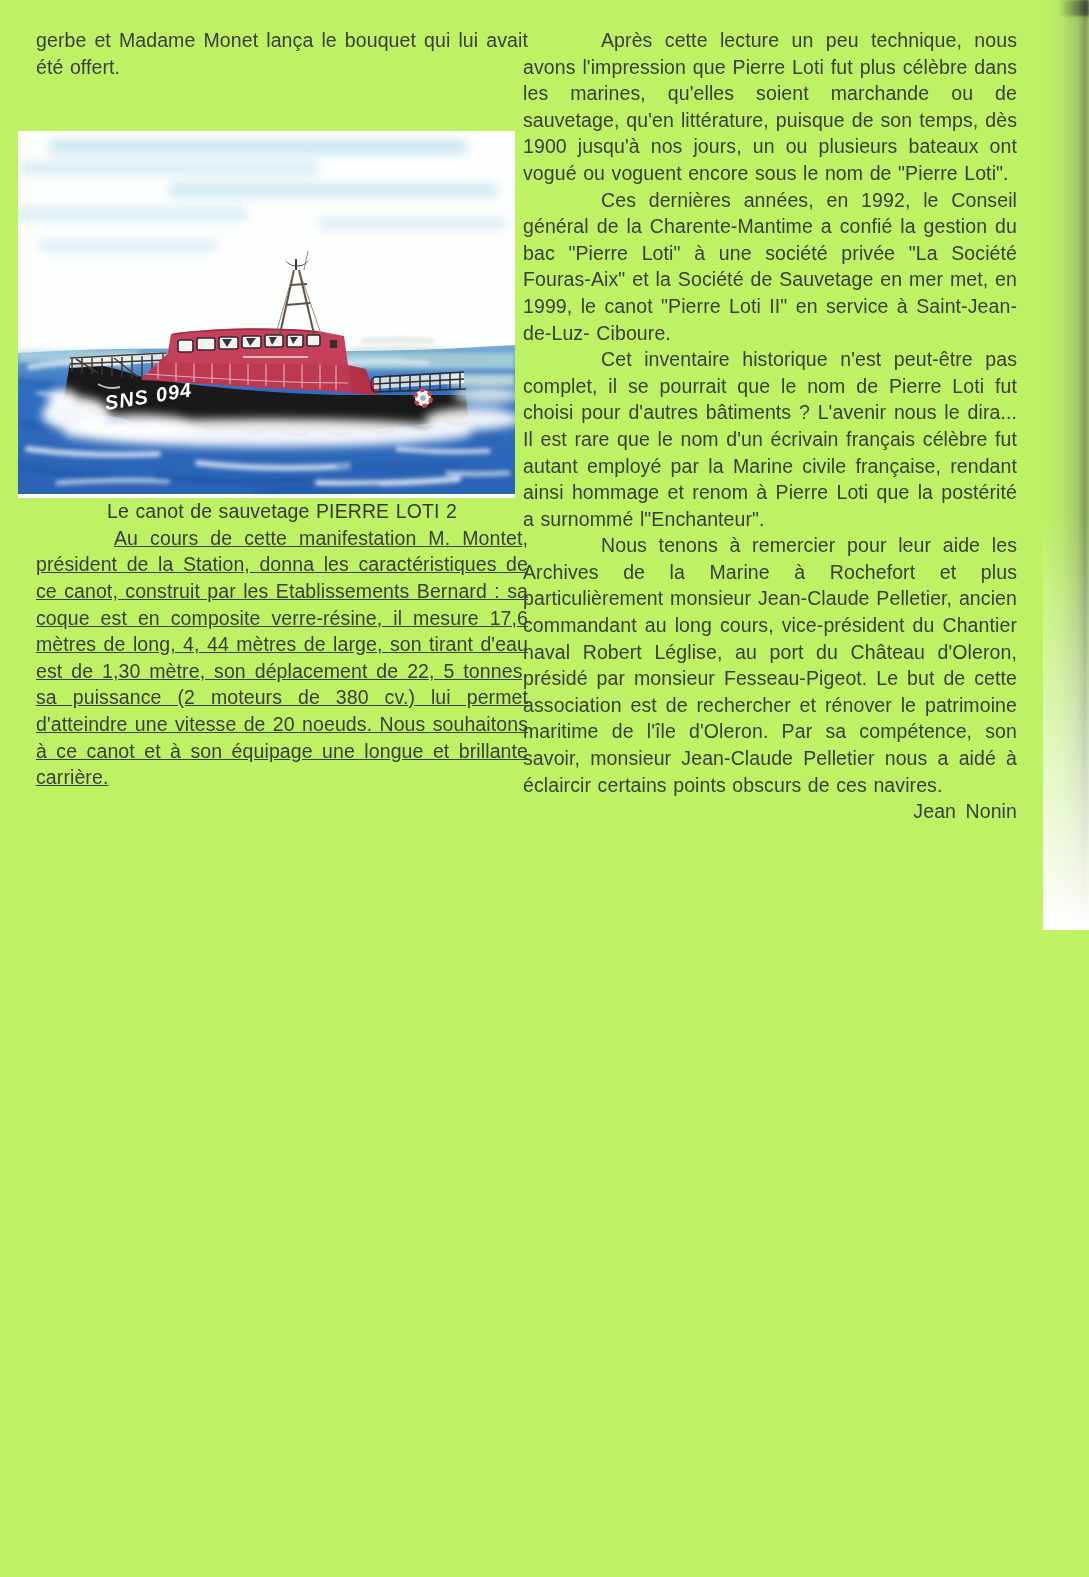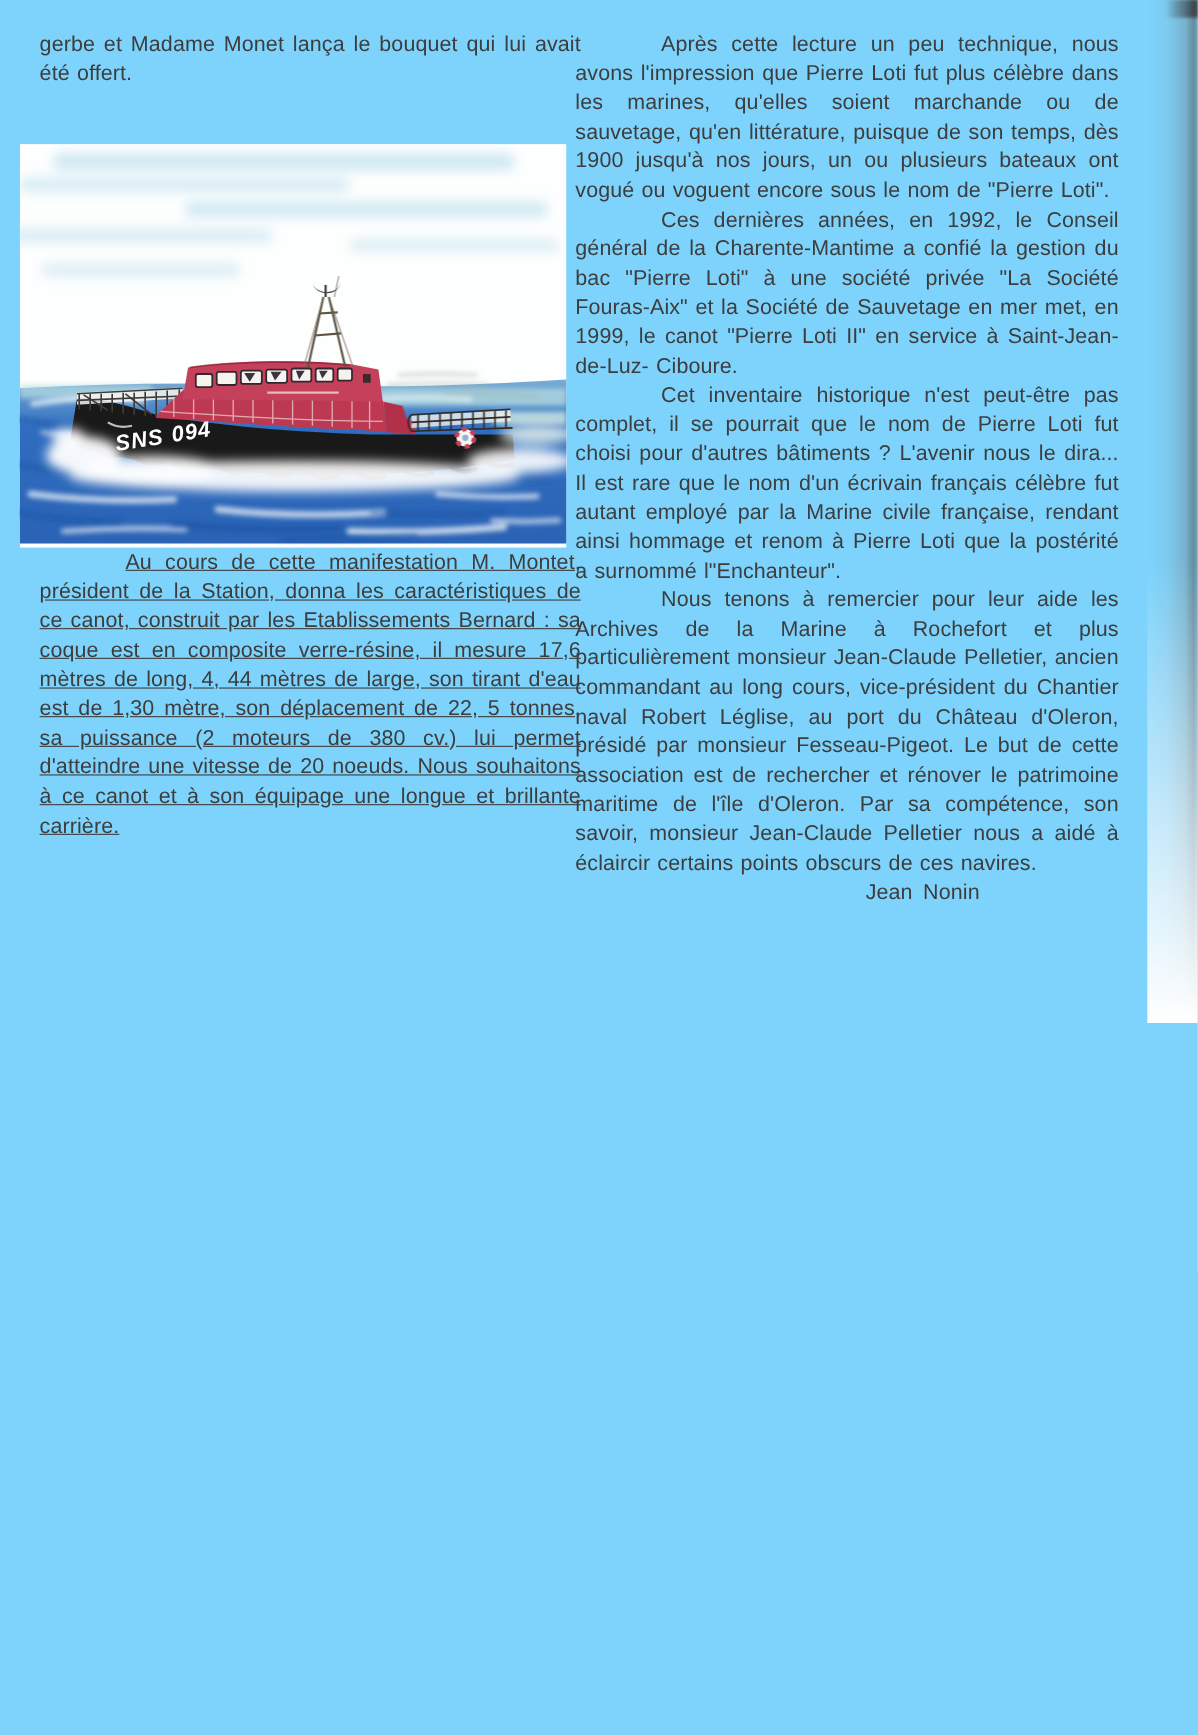--- a/index.html
+++ b/index.html
@@ -1,19 +1,19 @@
 <!DOCTYPE html>
 <html><head>
 <meta charset="utf-8">
 <style>
   html,body{margin:0;padding:0;background:#ffffff;}
   .page{
     position:relative;
     width:1089px;height:1577px;
-    background:#7dd3fc;
+    background:#bef264;
     overflow:hidden;
     font-family:"Liberation Sans", sans-serif;
     color:#3d3d3d;
   }
   .col{
     position:absolute;
     font-size:19.5px;
     line-height:26.6px;
     text-align:justify;
     word-spacing:1px;
@@ -31,21 +31,21 @@
   .figure svg{display:block;}
   .caption{
     margin-top:53px;
     text-align:center;
     text-indent:0;
     color:#383838;
   }
   .para-after-caption{margin-top:20px;text-decoration:underline;}
   .para-gap{margin-top:27px;}
   .signature{
-    text-align:left;
+    text-align:right;
     text-indent:0;
     padding-left:264px;
     word-spacing:4px;
   }
   .scan-edge-shadow{
     position:absolute;top:0;right:0;
     width:46px;height:930px;
     background:linear-gradient(to right,
       rgba(130,130,130,0) 0%,
       rgba(125,125,125,0.10) 40%,
@@ -262,20 +262,21 @@
         </g>
 
         <g>
           <circle cx="405" cy="267" r="8" fill="#f6f4f1"></circle>
           <circle cx="405" cy="267" r="8" fill="none" stroke="#c84058" stroke-width="4" stroke-dasharray="4.4 4.2"></circle>
           <circle cx="405" cy="267" r="2.8" fill="#8fb4c9"></circle>
         </g>
       </svg>
     </div>
 
+    <p class="caption">Le canot de sauvetage PIERRE LOTI 2</p>
 
     <p class="indent para-after-caption">Au cours de cette manifestation M. Montet, président de la Station, donna les caractéristiques de ce canot, construit par les Etablissements Bernard : sa coque est en composite verre-résine, il mesure 17,6 mètres de long, 4, 44 mètres de large, son tirant d'eau est de 1,30 mètre, son déplacement de 22, 5 tonnes, sa puissance (2 moteurs de 380 cv.) lui permet d'atteindre une vitesse de 20 noeuds. Nous souhaitons à ce canot et à son équipage une longue et brillante carrière.</p>
   </div>
 
   <div class="col col-right">
     <p class="indent">Après cette lecture un peu technique, nous avons l'impression que Pierre Loti fut plus célèbre dans les marines, qu'elles soient marchande ou de sauvetage, qu'en littérature, puisque de son temps, dès 1900  jusqu'à nos jours, un ou plusieurs bateaux ont vogué ou voguent encore sous le nom de "Pierre Loti".</p>
     <p class="indent">Ces dernières années, en 1992, le Conseil général de la Charente-Mantime a confié la gestion du bac "Pierre Loti" à une société privée "La Société Fouras-Aix" et la Société de Sauvetage en mer met, en 1999, le canot "Pierre Loti II" en service à Saint-Jean-de-Luz- Ciboure.</p>
     <p class="indent">Cet inventaire historique n'est peut-être pas complet, il se pourrait que le nom de Pierre Loti fut choisi pour d'autres bâtiments ? L'avenir nous le dira... Il est rare que le nom d'un écrivain français célèbre  fut autant employé  par la  Marine civile française, rendant ainsi hommage et renom à Pierre Loti que la postérité a surnommé l"Enchanteur".</p>
     <p class="indent para-gap">Nous tenons à remercier pour leur aide les Archives de la Marine à Rochefort et plus particulièrement monsieur Jean-Claude Pelletier, ancien commandant au long cours, vice-président du Chantier naval Robert Léglise, au port du Château d'Oleron, présidé par monsieur Fesseau-Pigeot. Le but de cette association est de rechercher et rénover le patrimoine maritime de l'île d'Oleron. Par sa compétence, son savoir, monsieur Jean-Claude Pelletier nous a aidé à éclaircir certains points obscurs de ces navires.</p>
     <p class="signature">Jean Nonin</p>

